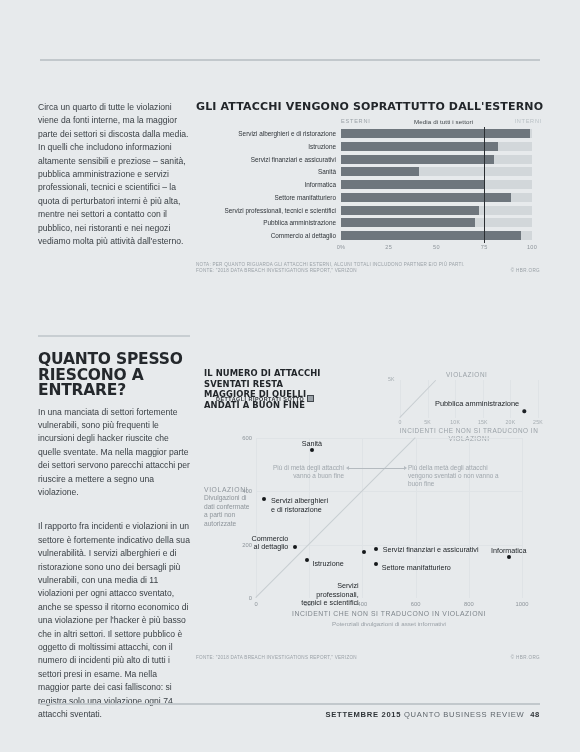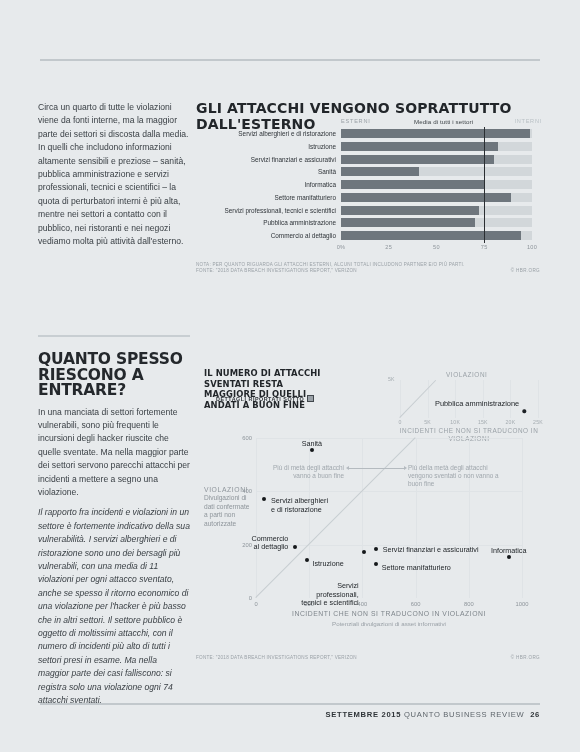--- a/index.html
+++ b/index.html
@@ -46,30 +46,30 @@
     font-size:15.5px;line-height:15.5px;
     letter-spacing:-.2px;
     color:#24282c;
     text-transform:uppercase;
   }
   .lead p{
     margin:0;
     font-size:8.6px;line-height:13.4px;
     color:#3b4146;
   }
-  .lead p + p{margin-top:7px;font-style:italic;}
+  .lead p + p{margin-top:21px;}
   .divider{
     position:absolute;left:38px;width:152px;height:1.5px;background:#c8ced2;
   }
 
   
   .chart-title{
     position:absolute;
     font-family:"DejaVu Sans", sans-serif;
-    font-weight:bold;font-size:14px;letter-spacing:.15px;
+    font-weight:bold;font-size:11px;letter-spacing:.15px;
     color:#22262a;text-transform:uppercase;
   }
   .note{
     position:absolute;
     font-size:4.6px;line-height:6.4px;letter-spacing:.25px;
     color:#9aa1a7;text-transform:uppercase;
   }
   .credit{
     position:absolute;
     font-size:4.6px;letter-spacing:.35px;color:#9aa1a7;
@@ -242,21 +242,21 @@
   </div>
 
   <div class="note" style="left:196px;top:262px;width:300px;">
     <div>NOTA: PER QUANTO RIGUARDA GLI ATTACCHI ESTERNI, ALCUNI TOTALI INCLUDONO PARTNER E/O PIÙ PARTI.</div>
     <div>FONTE: "2018 DATA BREACH INVESTIGATIONS REPORT," VERIZON</div>
   </div>
   <div class="credit" style="right:40px;top:268px;">© HBR.ORG</div>
 
   <div class="lead" style="top:352px;">
     <h2>QUANTO SPESSO RIESCONO A ENTRARE?</h2>
-    <p>In una manciata di settori fortemente vulnerabili, sono più frequenti le incursioni degli hacker riuscite che quelle sventate. Ma nella maggior parte dei settori servono parecchi attacchi per incidenti a mettere a segno una violazione.</p>
+    <p>In una manciata di settori fortemente vulnerabili, sono più frequenti le incursioni degli hacker riuscite che quelle sventate. Ma nella maggior parte dei settori servono parecchi attacchi per riuscire a mettere a segno una violazione.</p>
     <p>Il rapporto fra incidenti e violazioni in un settore è fortemente indicativo della sua vulnerabilità. I servizi alberghieri e di ristorazione sono uno dei bersagli più vulnerabili, con una media di 11 violazioni per ogni attacco sventato, anche se spesso il ritorno economico di una violazione per l'hacker è più basso che in altri settori. Il settore pubblico è oggetto di moltissimi attacchi, con il numero di incidenti più alto di tutti i settori presi in esame. Ma nella maggior parte dei casi falliscono: si registra solo una violazione ogni 74 attacchi sventati.</p>
   </div>
 
   <div id="scatter">
     <div class="sc-title">IL NUMERO DI ATTACCHI SVENTATI RESTA MAGGIORE DI QUELLI ANDATI A BUON FINE</div>
 
     <div class="callout">
       <span>DETTAGLI RIPORTATI SOTTO</span><span class="callout-box"></span>
     </div>
 
@@ -335,15 +335,15 @@
     <div class="sc-xsub" style="left:185px;top:252px;">Potenziali divulgazioni di asset informativi</div>
   </div>
 
   <div class="note" style="left:196px;top:655px;width:300px;">FONTE: "2018 DATA BREACH INVESTIGATIONS REPORT," VERIZON</div>
   <div class="credit" style="right:40px;top:655px;">© HBR.ORG</div>
 
   <div class="footer-rule"></div>
   <div class="footer">
     <b>SETTEMBRE 2015</b>
     <span>QUANTO BUSINESS REVIEW</span>
-    <span class="pg">26</span>
+    <span class="pg">48</span>
   </div>
 </div>
 
 </body></html>

